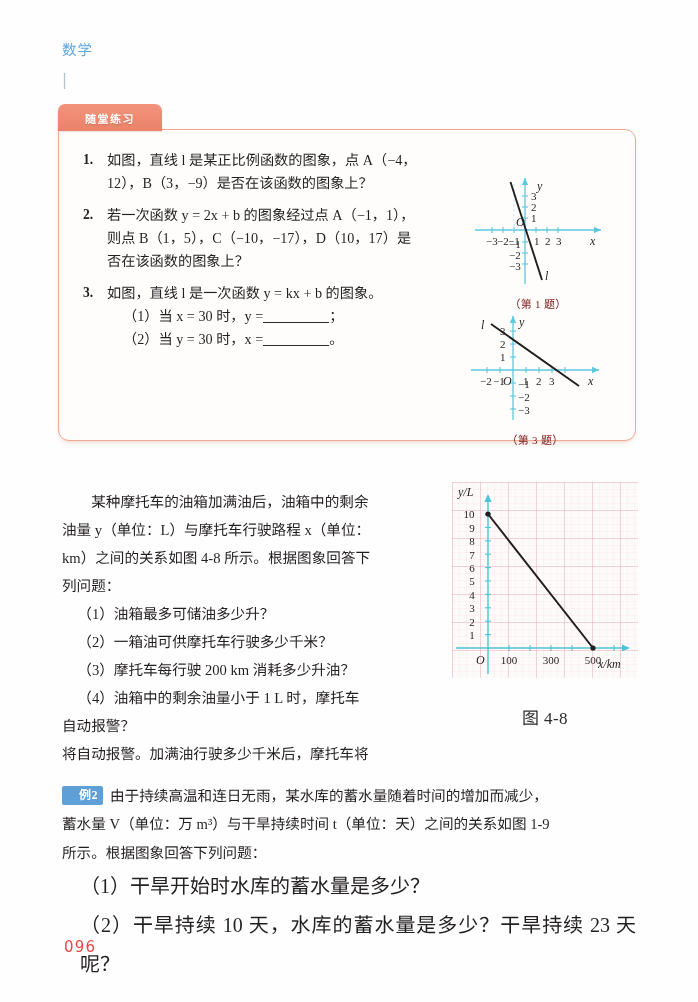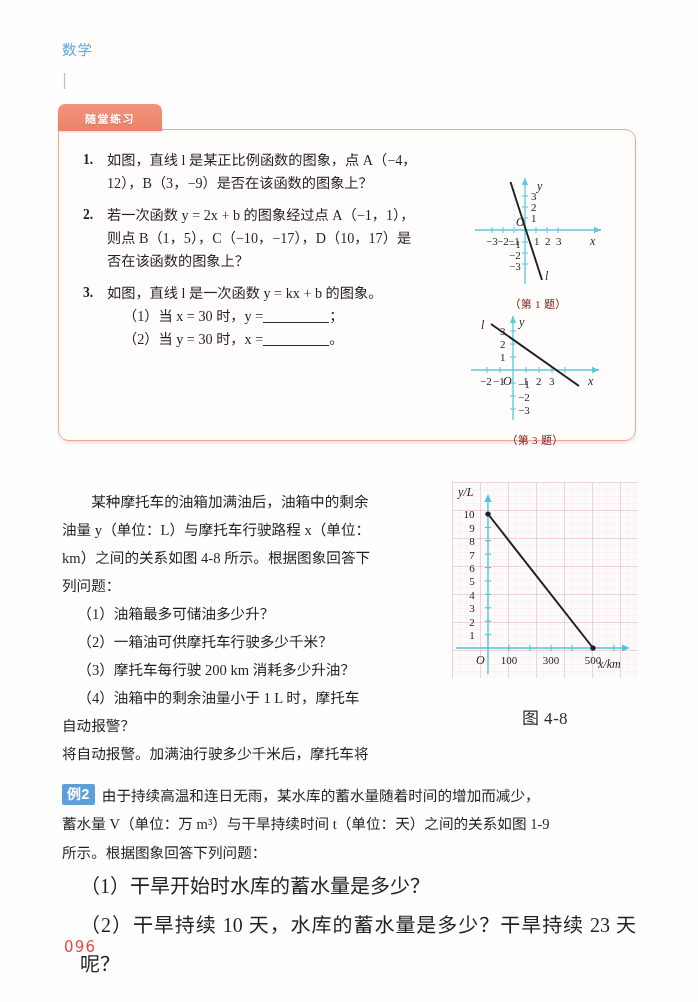--- a/index.html
+++ b/index.html
@@ -163,25 +163,25 @@
     top: 782px;
     width: 574px;
     font-size: 14.6px;
     line-height: 1.95;
     text-align: justify;
   }
   .ex-badge {
     display: inline-block;
     background: #5d9fd6;
     color: #fff;
-    font-family: Liberation Sans, sans-serif;
-    font-size: 14px;
+    font-family: Liberation Serif, serif;
+    font-size: 12px;
     font-weight: bold;
     line-height: 1;
-    padding: 3px 5px 4px 5px;
+    padding: 3px 5px 4px 17px;
     border-radius: 2px;
     letter-spacing: .5px;
     position: relative;
     top: -2px;
     margin-right: 7px;
   }
   .ex-sub {
     margin-left: 18px;
     font-size: 20px;
     line-height: 1.95;

